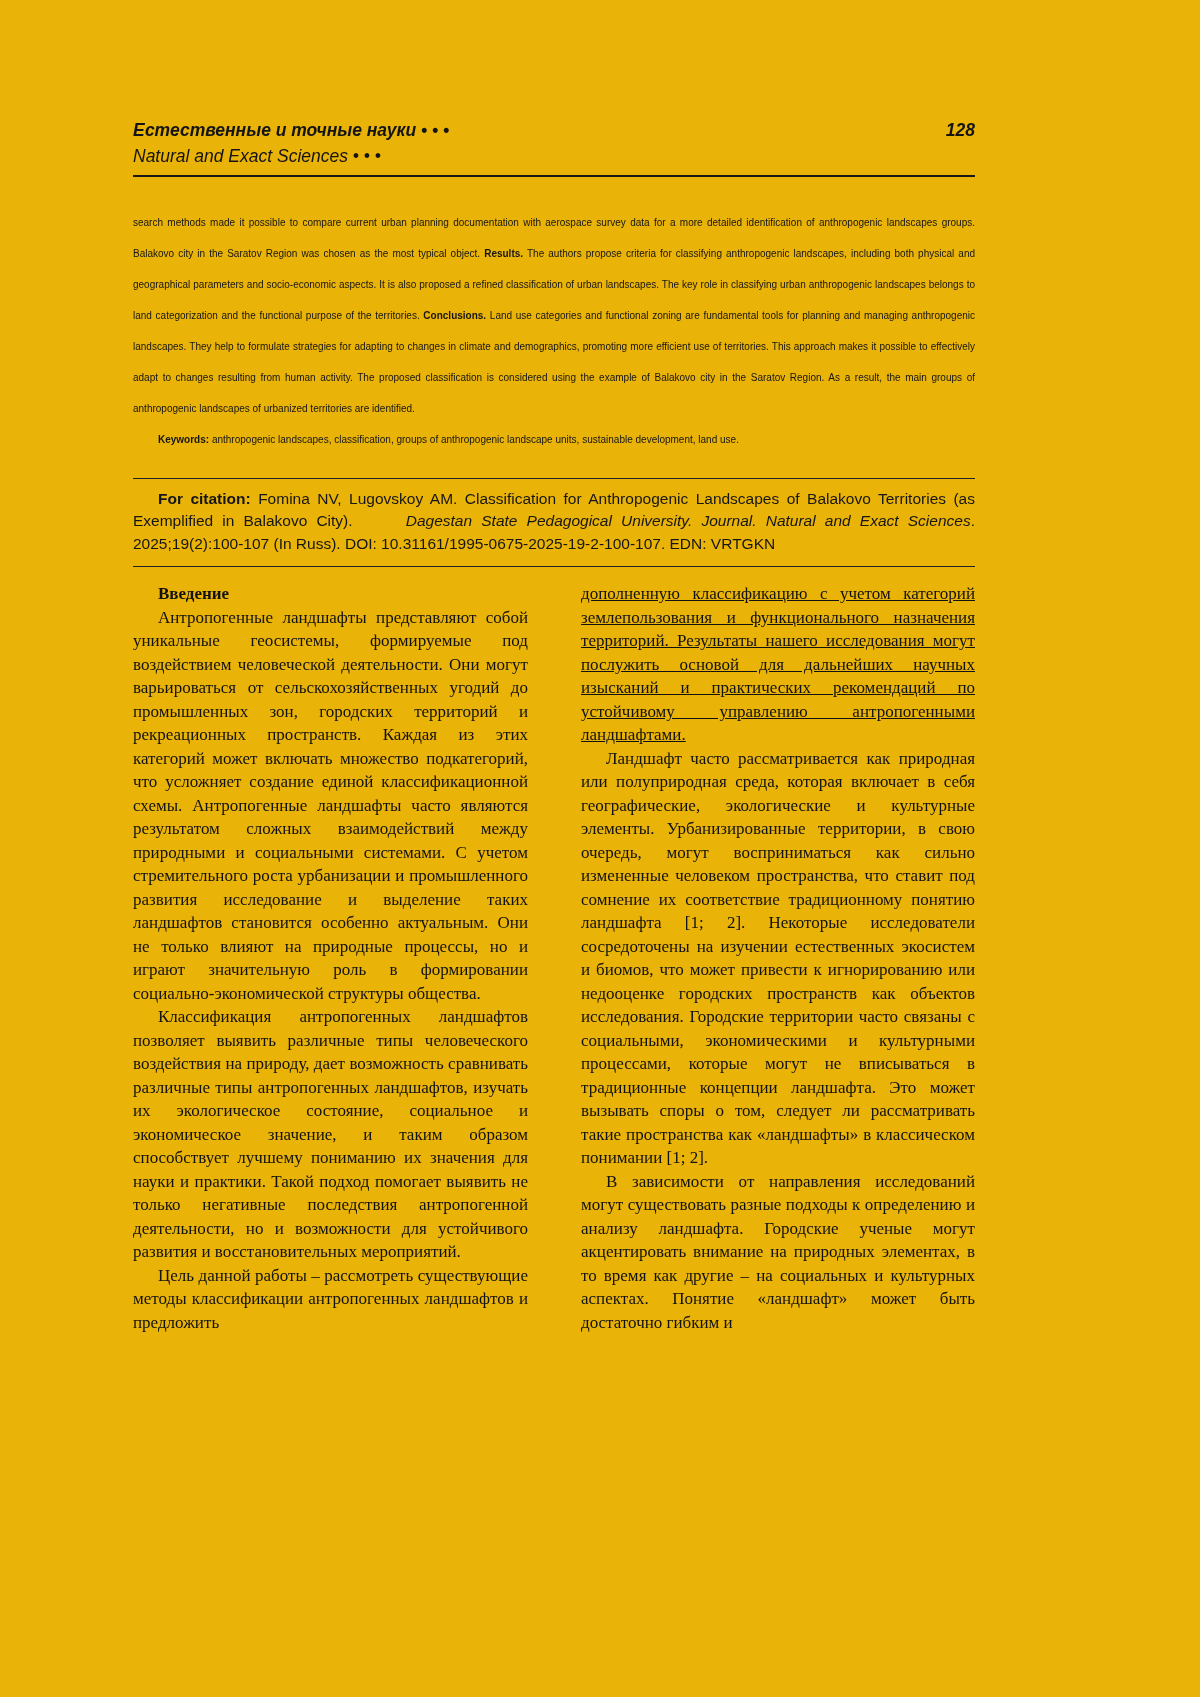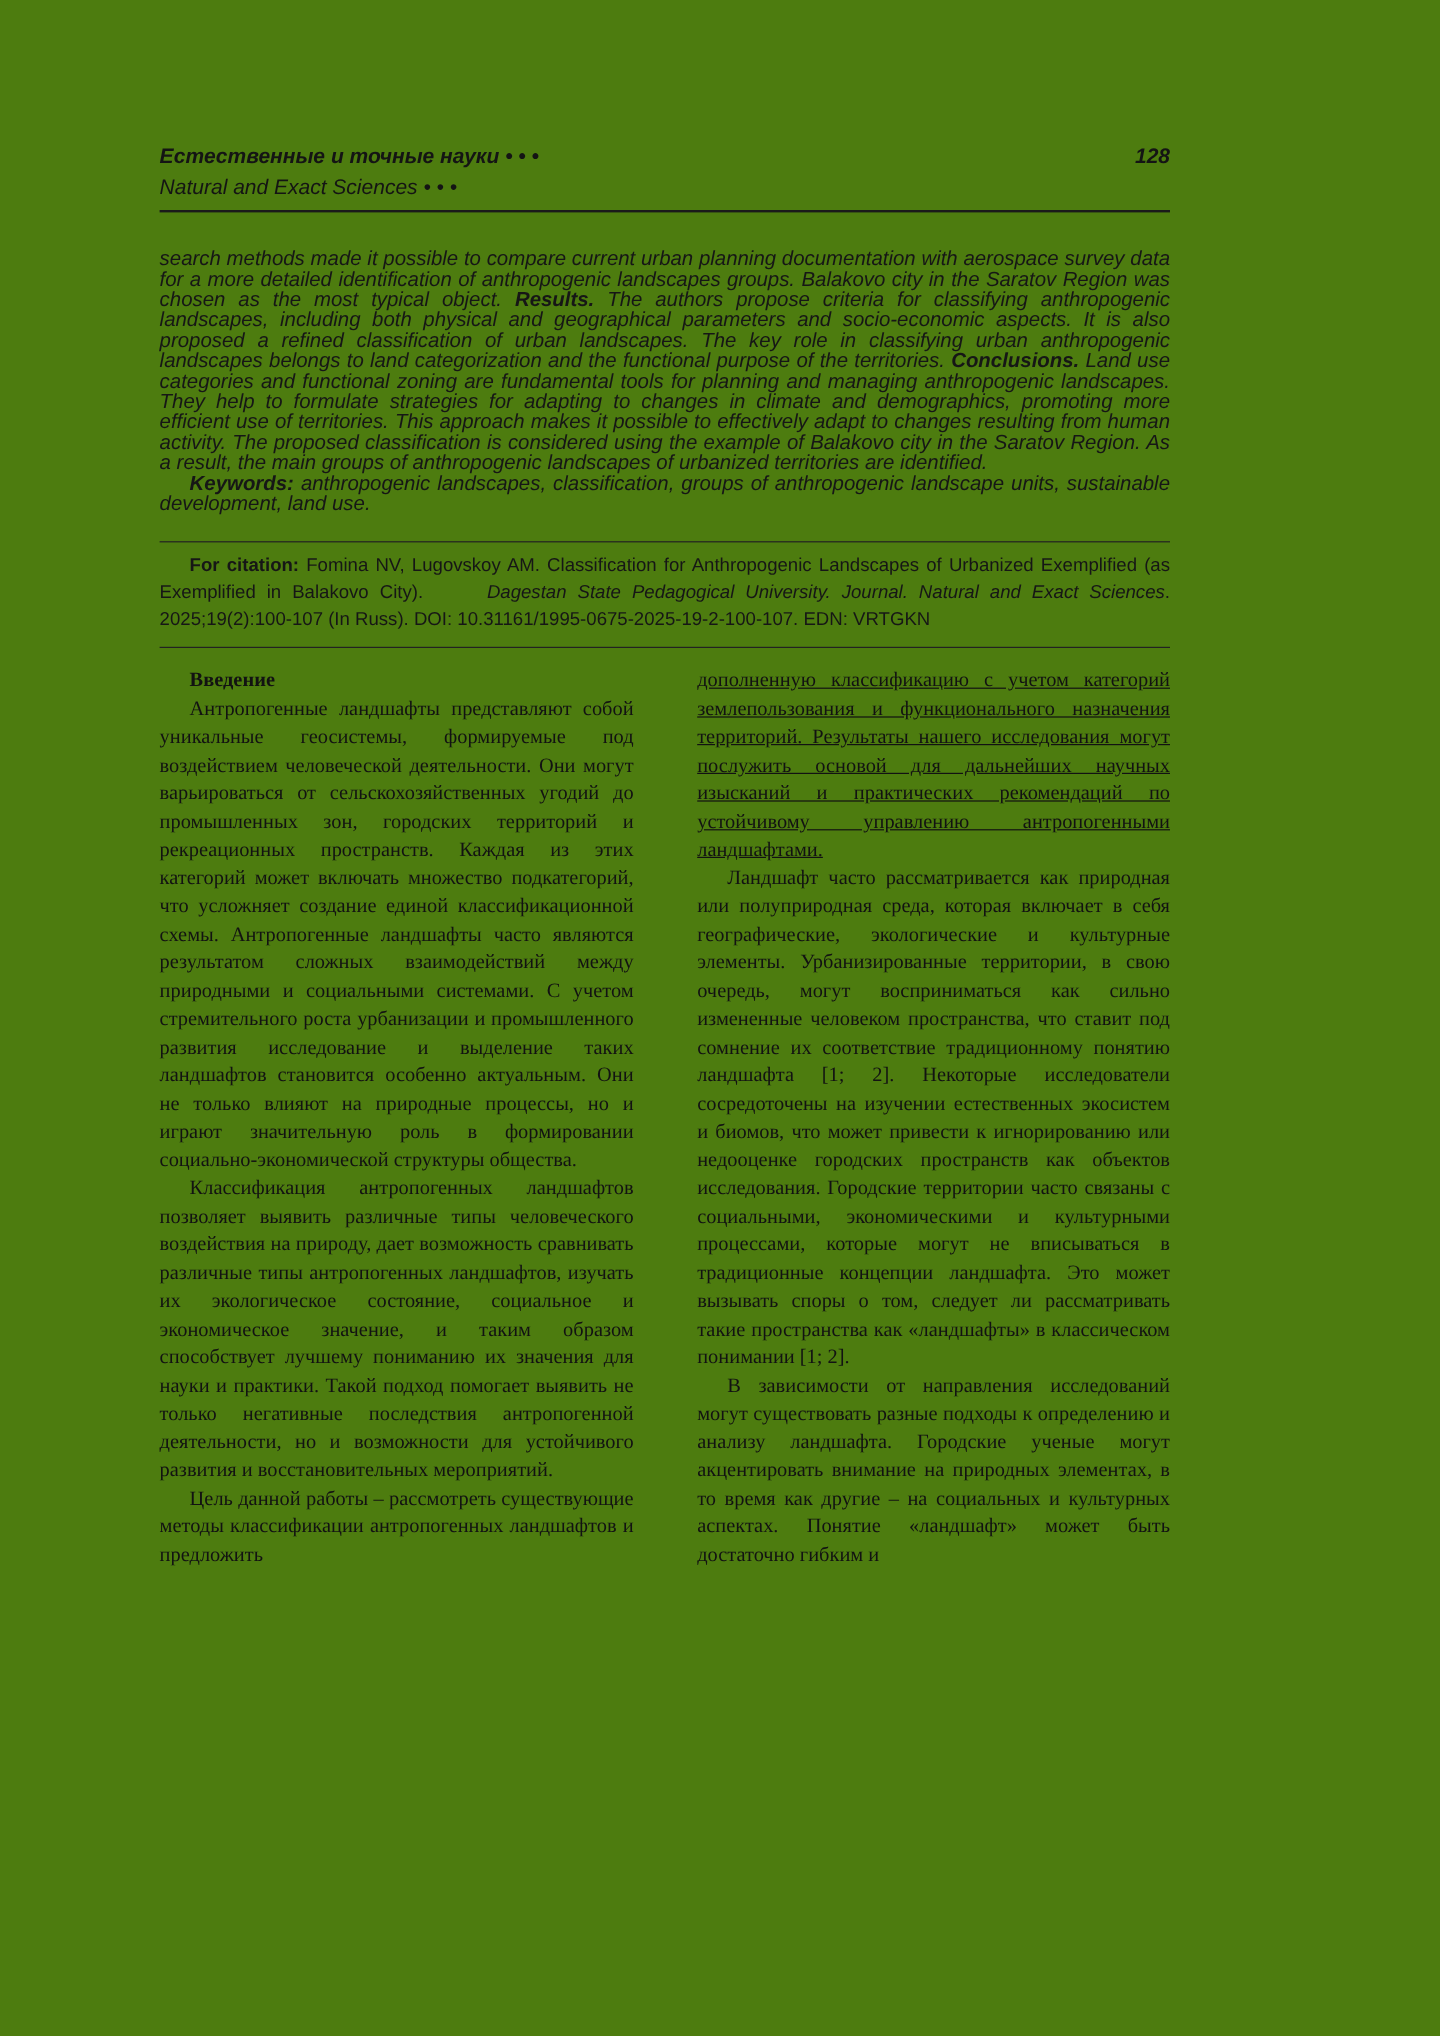--- a/index.html
+++ b/index.html
@@ -3,21 +3,21 @@
 <meta charset="utf-8">
 <style>
   * { margin: 0; padding: 0; box-sizing: border-box; }
   html, body { background: #ffffff; }
   body { width: 1200px; font-family: "Liberation Sans", sans-serif; color: #141414; }
 
   .page {
     position: relative;
     width: 1200px;
     height: 1697px;
-    background: #4d7c0f;
+    background: #eab308;
     padding: 118px 225px 0 133px;
     overflow: hidden;
   }
 
   
   .header-row {
     display: flex;
     justify-content: space-between;
     align-items: baseline;
     font-family: "Liberation Sans", sans-serif;
@@ -37,25 +37,24 @@
   .header-rule {
     height: 2px;
     background: #1a1a1a;
     margin-top: 7px;
   }
 
   
   .abstract { margin-top: 30px; }
   .abs-p {
     font-family: "Liberation Sans", sans-serif;
-    font-size: 17px;
-    line-height: 17px;
+    font-size: 10px;
+    line-height: 31px;
     text-align: justify;
     color: #161616;
-    font-style: italic;
   }
   .abs-p b { font-weight: bold; }
   .indent { text-indent: 25px; }
 
   
   .citation {
     margin-top: 23px;
     border-top: 1px solid #222222;
     border-bottom: 1px solid #222222;
     padding: 9px 0 11px 0;
@@ -115,21 +114,21 @@
     <div class="h-en">Natural and Exact Sciences • • •</div>
     <div class="header-rule"></div>
   </header>
 
   <section class="abstract">
     <p class="abs-p"><span>search methods made it possible to compare current urban planning documentation with aerospace survey data for a more detailed identification of anthropogenic landscapes groups. Balakovo city in the Saratov Region was chosen as the most typical object. </span><b>Results.</b><span> The authors propose criteria for classifying anthropogenic landscapes, including both physical and geographical parameters and socio-economic aspects. It is also proposed a refined classification of urban landscapes. The key role in classifying urban anthropogenic landscapes belongs to land categorization and the functional purpose of the territories. </span><b>Conclusions.</b><span> Land use categories and functional zoning are fundamental tools for planning and managing anthropogenic landscapes. They help to formulate strategies for adapting to changes in climate and demographics, promoting more efficient use of territories. This approach makes it possible to effectively adapt to changes resulting from human activity. The proposed classification is considered using the example of Balakovo city in the Saratov Region. As a result, the main groups of anthropogenic landscapes of urbanized territories are identified.</span></p>
     <p class="abs-p indent"><b>Keywords:</b><span> anthropogenic landscapes, classification, groups of anthropogenic landscape units, sustainable development, land use.</span></p>
   </section>
 
   <section class="citation">
-    <p class="cit-p"><b>For citation:</b><span> Fomina NV, Lugovskoy AM. Classification for Anthropogenic Landscapes of Urbanized Exemplified (as Exemplified in Balakovo City). </span><i>Dagestan State Pedagogical University. Journal. Natural and Exact Sciences</i><span>. 2025;19(2):100-107 (In Russ). DOI: 10.31161/1995-0675-2025-19-2-100-107. EDN: VRTGKN</span></p>
+    <p class="cit-p"><b>For citation:</b><span> Fomina NV, Lugovskoy AM. Classification for Anthropogenic Landscapes of Balakovo Territories (as Exemplified in Balakovo City). </span><i>Dagestan State Pedagogical University. Journal. Natural and Exact Sciences</i><span>. 2025;19(2):100-107 (In Russ). DOI: 10.31161/1995-0675-2025-19-2-100-107. EDN: VRTGKN</span></p>
   </section>
 
   <section class="body-columns">
 
     <div class="col-left">
       <h3 class="sec-heading">Введение</h3>
       <p class="body-p" lang="ru">Антропогенные ландшафты представляют собой уникальные геосистемы, формируемые под воздействием человеческой деятельности. Они могут варьироваться от сельскохозяйственных угодий до промышленных зон, городских территорий и рекреационных пространств. Каждая из этих категорий может включать множество подкатегорий, что усложняет создание единой классификационной схемы. Антропогенные ландшафты часто являются результатом сложных взаимодействий между природными и социальными системами. С учетом стремительного роста урбанизации и промышленного развития исследование и выделение таких ландшафтов становится особенно актуальным. Они не только влияют на природные процессы, но и играют значительную роль в формировании социально-экономической структуры общества.</p>
       <p class="body-p" lang="ru">Классификация антропогенных ландшафтов позволяет выявить различные типы человеческого воздействия на природу, дает возможность сравнивать различные типы антропогенных ландшафтов, изучать их экологическое состояние, социальное и экономическое значение, и таким образом способствует лучшему пониманию их значения для науки и практики. Такой подход помогает выявить не только негативные последствия антропогенной деятельности, но и возможности для устойчивого развития и восстановительных мероприятий.</p>
       <p class="body-p" lang="ru">Цель данной работы – рассмотреть существующие методы классификации антропогенных ландшафтов и предложить</p>
     </div>

